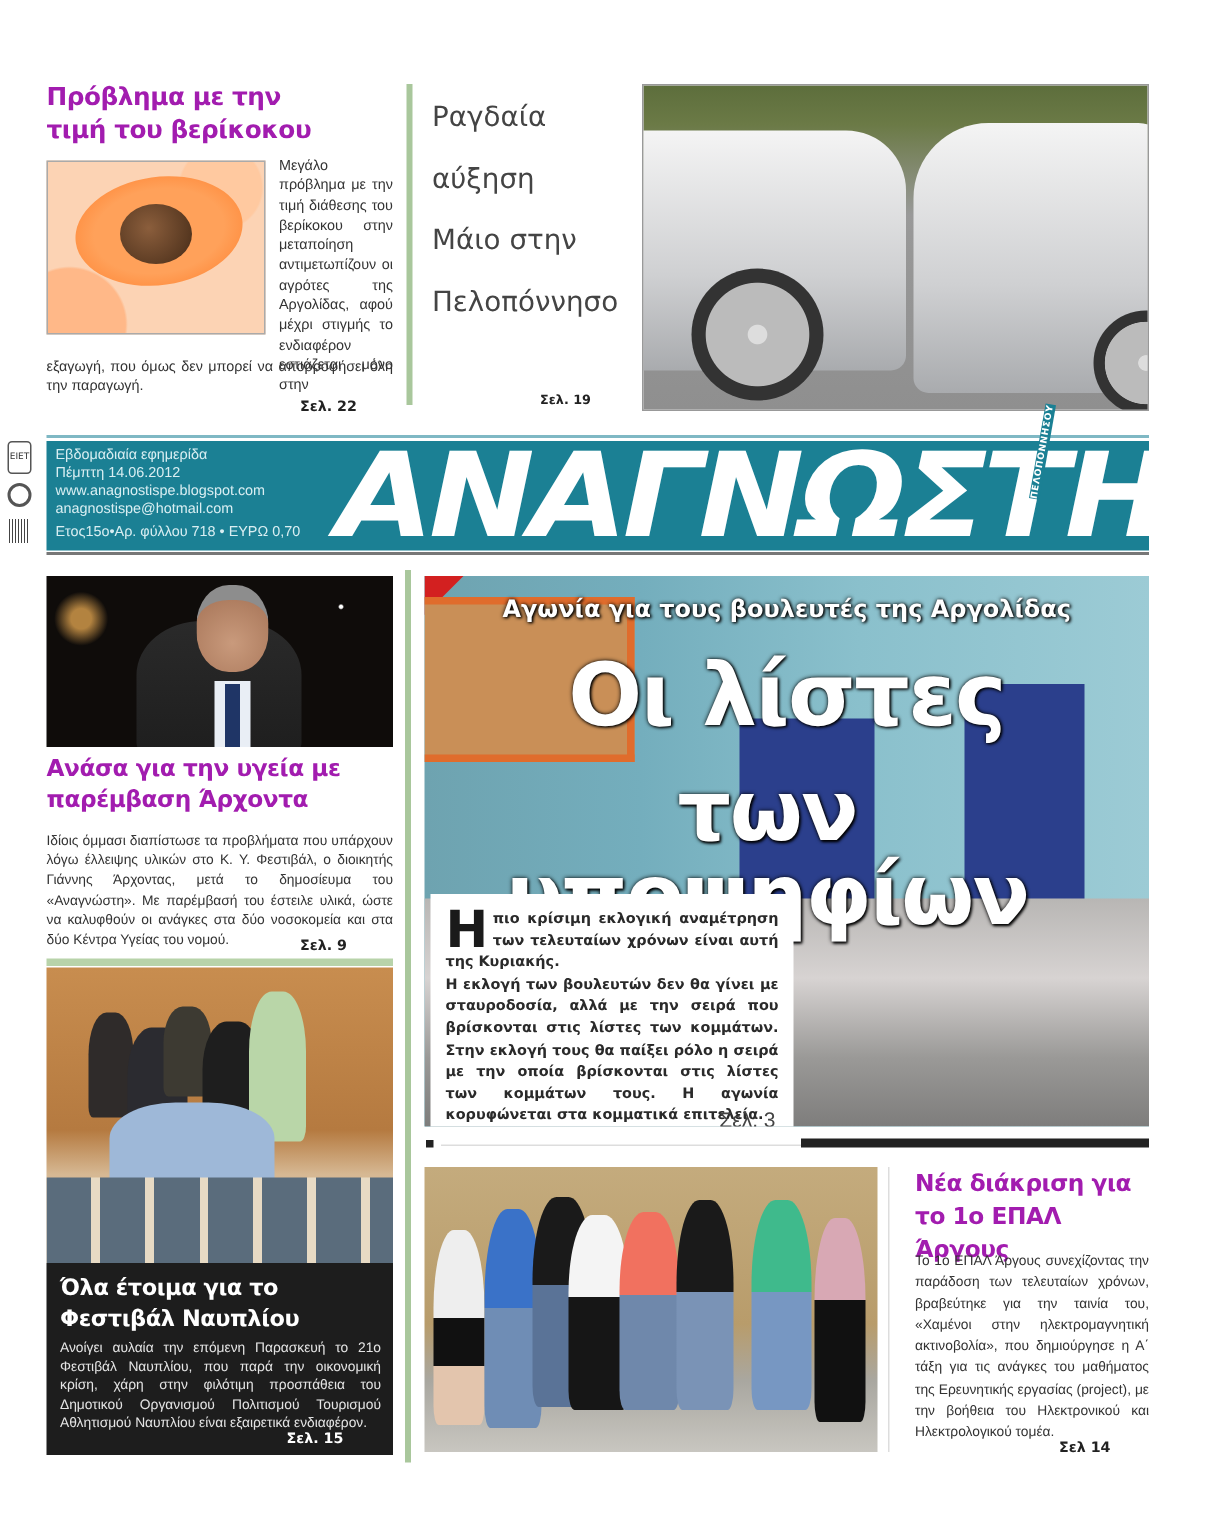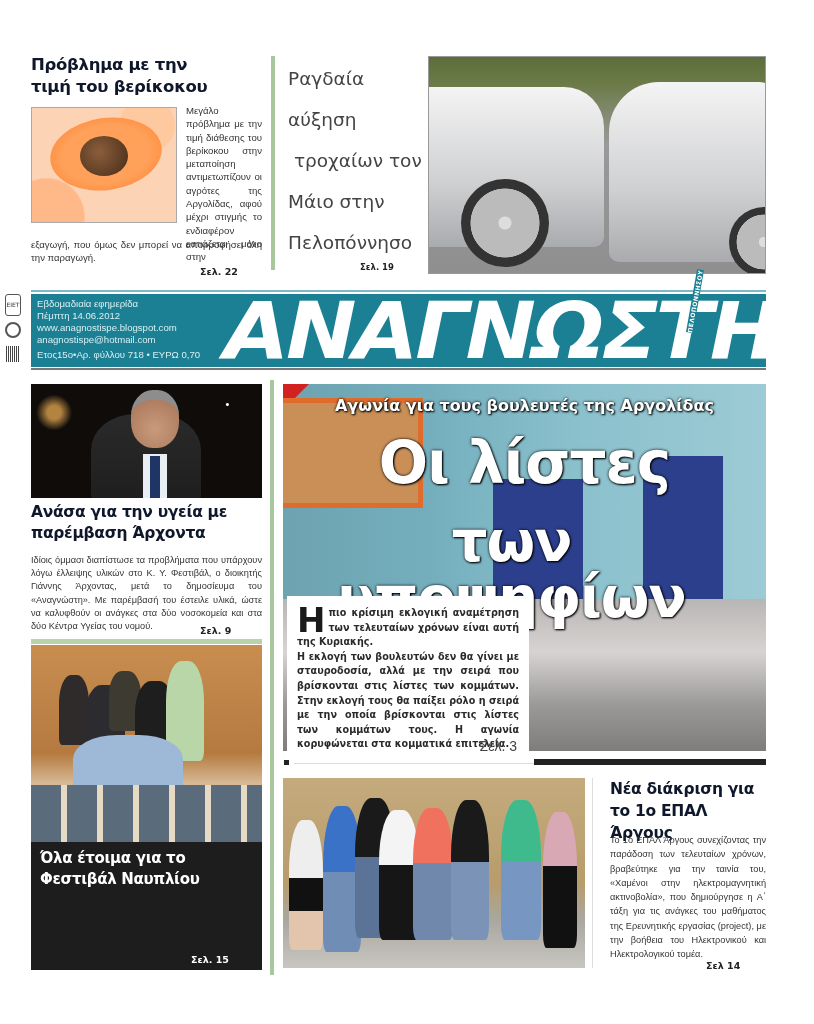--- a/index.html
+++ b/index.html
@@ -1,19 +1,19 @@
 <!DOCTYPE html>
 <html><head>
 <meta charset="utf-8">
 <style>
   * { box-sizing: border-box; margin: 0; padding: 0; }
   html, body { width: 814px; height: 1024px; background: #ffffff; overflow: hidden; }
   body { position: relative; font-family: "DejaVu Sans", sans-serif; color: #222; }
   .abs { position: absolute; }
-  .head-bold { font-family: "DejaVu Sans", sans-serif; font-weight: bold; color: #0f172a; letter-spacing: -0.3px; }
+  .head-bold { font-family: "DejaVu Sans", sans-serif; font-weight: bold; color: #a21caf; letter-spacing: -0.3px; }
   .body-text { font-family: "Liberation Sans", sans-serif; font-size: 10.4px; line-height: 15.5px; color: #333; text-align: justify; }
   .page-ref { font-family: "DejaVu Sans", sans-serif; font-weight: bold; font-size: 9.5px; color: #222; text-align: left; }
   .vline { background: #a9c79c; width: 4px; }
   .hline-green { background: #b8d3aa; height: 5px; }
 
   
   .apricot { background: radial-gradient(circle at 80% 15%, #ffc9a0 0 18%, transparent 19%), radial-gradient(circle at 10% 95%, #ffb888 0 22%, transparent 23%), #fcd3b4; overflow: hidden; border: 1px solid #aaa; }
   .apricot .half { position: absolute; left: 18px; top: 10px; width: 112px; height: 72px; border-radius: 50%; background: radial-gradient(ellipse at 50% 50%, #ffa15a 0 55%, #ff8d3f 80%, #ef7a30 100%); transform: rotate(-8deg); }
   .apricot .pit { position: absolute; left: 48px; top: 28px; width: 48px; height: 40px; border-radius: 50%; background: radial-gradient(circle at 40% 40%, #8b5e3c, #5a3a22 70%, #3e2716); }
 
@@ -51,21 +51,20 @@
 
 <div class="abs body-text" style="left:186px; top:104px; width:76px; font-size:9.6px; line-height:13.3px;">Μεγάλο πρόβλημα με την τιμή διάθεσης του βερίκοκου στην μεταποίηση αντιμετωπίζουν οι αγρότες της Αργολίδας, αφού μέχρι στιγμής το ενδιαφέρον εστιάζεται μόνο στην</div>
 <div class="abs body-text" style="left:31px; top:238px; width:231px; font-size:9.6px; line-height:13.3px;">εξαγωγή, που όμως δεν μπορεί να απορροφήσει όλη την παραγωγή.</div>
 <div class="abs page-ref" style="left:200px; top:266px; width:62px;">Σελ. 22</div>
 
 <div class="abs vline" style="left:271px; top:56px; height:214px;"></div>
 
 <div class="abs" style="left:288px; top:58px; width:130px; font-family:'DejaVu Sans',sans-serif; font-weight:normal; font-size:18.5px; color:#444; line-height:41px;">
   <div>Ραγδαία</div>
   <div>αύξηση</div>
-  <div style="white-space:pre;"> τροχαίων τον</div>
   <div>Μάιο στην</div>
   <div>Πελοπόννησο</div>
 </div>
 <div class="abs page-ref" style="left:360px; top:262px; width:52px; font-size:8.5px;">Σελ. 19</div>
 
 <div class="abs crash" style="left:428px; top:56px; width:338px; height:218px;">
   <div class="car" style="left:-10px; top:30px; width:185px; height:160px; border-radius:10px 40px 10px 10px;"></div>
   <div class="car" style="left:180px; top:25px; width:170px; height:180px; border-radius:50px 20px 10px 10px;"></div>
   <div class="wheel" style="left:32px; top:122px; width:88px; height:88px;"></div>
   <div class="wheel" style="left:300px; top:150px; width:70px; height:70px;"></div>
@@ -109,20 +108,21 @@
   <div class="person" style="left:54px; top:40px; width:40px; height:80px; background:#2b2b30;"></div>
   <div class="person" style="left:78px; top:26px; width:32px; height:60px; background:#3d3a32;"></div>
   <div class="person" style="left:104px; top:36px; width:40px; height:80px; background:#1e1e1e;"></div>
   <div class="person" style="left:135px; top:16px; width:38px; height:100px; background:#b9d6a8;"></div>
   <div class="person" style="left:42px; top:90px; width:110px; height:60px; background:#9eb8d8;"></div>
   <div style="position:absolute; left:0; top:140px; width:231px; height:57px; background:repeating-linear-gradient(90deg,#5a6c7c 0 30px,#e7dac4 30px 36px);"></div>
 </div>
 
 <div class="abs dark-box" style="left:31px; top:842px; width:231px; height:128px;">
   <div class="abs head-bold" style="left:9px; top:6px; width:160px; font-size:15px; line-height:21px; color:#fff;">Όλα έτοιμα για το Φεστιβάλ Ναυπλίου</div>
+  <div class="abs body-text" style="left:9px; top:50px; width:214px; font-size:9.2px; line-height:12.5px; color:#e4e4e4;">Ανοίγει αυλαία την επόμενη Παρασκευή το 21ο Φεστιβάλ Ναυπλίου, που παρά την οικονομική κρίση, χάρη στην φιλότιμη προσπάθεια του Δημοτικού Οργανισμού Πολιτισμού Τουρισμού Αθλητισμού Ναυπλίου είναι εξαιρετικά ενδιαφέρον.</div>
   <div class="abs page-ref" style="left:160px; top:112px; width:62px; color:#fff;">Σελ. 15</div>
 </div>
 
 <div class="abs vline" style="left:270px; top:380px; height:595px;"></div>
 
 <div class="abs main-photo" style="left:283px; top:384px; width:483px; height:367px;">
   <div style="position:absolute; left:0; top:0; width:0; height:0; border-top:26px solid #d32020; border-right:26px solid transparent;"></div>
   <div style="position:absolute; left:0; top:14px; width:140px; height:110px; background:#c98f57; border:5px solid #e06c2c; border-left:none;"></div>
   <div style="position:absolute; left:210px; top:95px; width:90px; height:140px; background:#2b3f8c;"></div>
   <div style="position:absolute; left:360px; top:72px; width:80px; height:150px; background:#2b3f8c;"></div>

